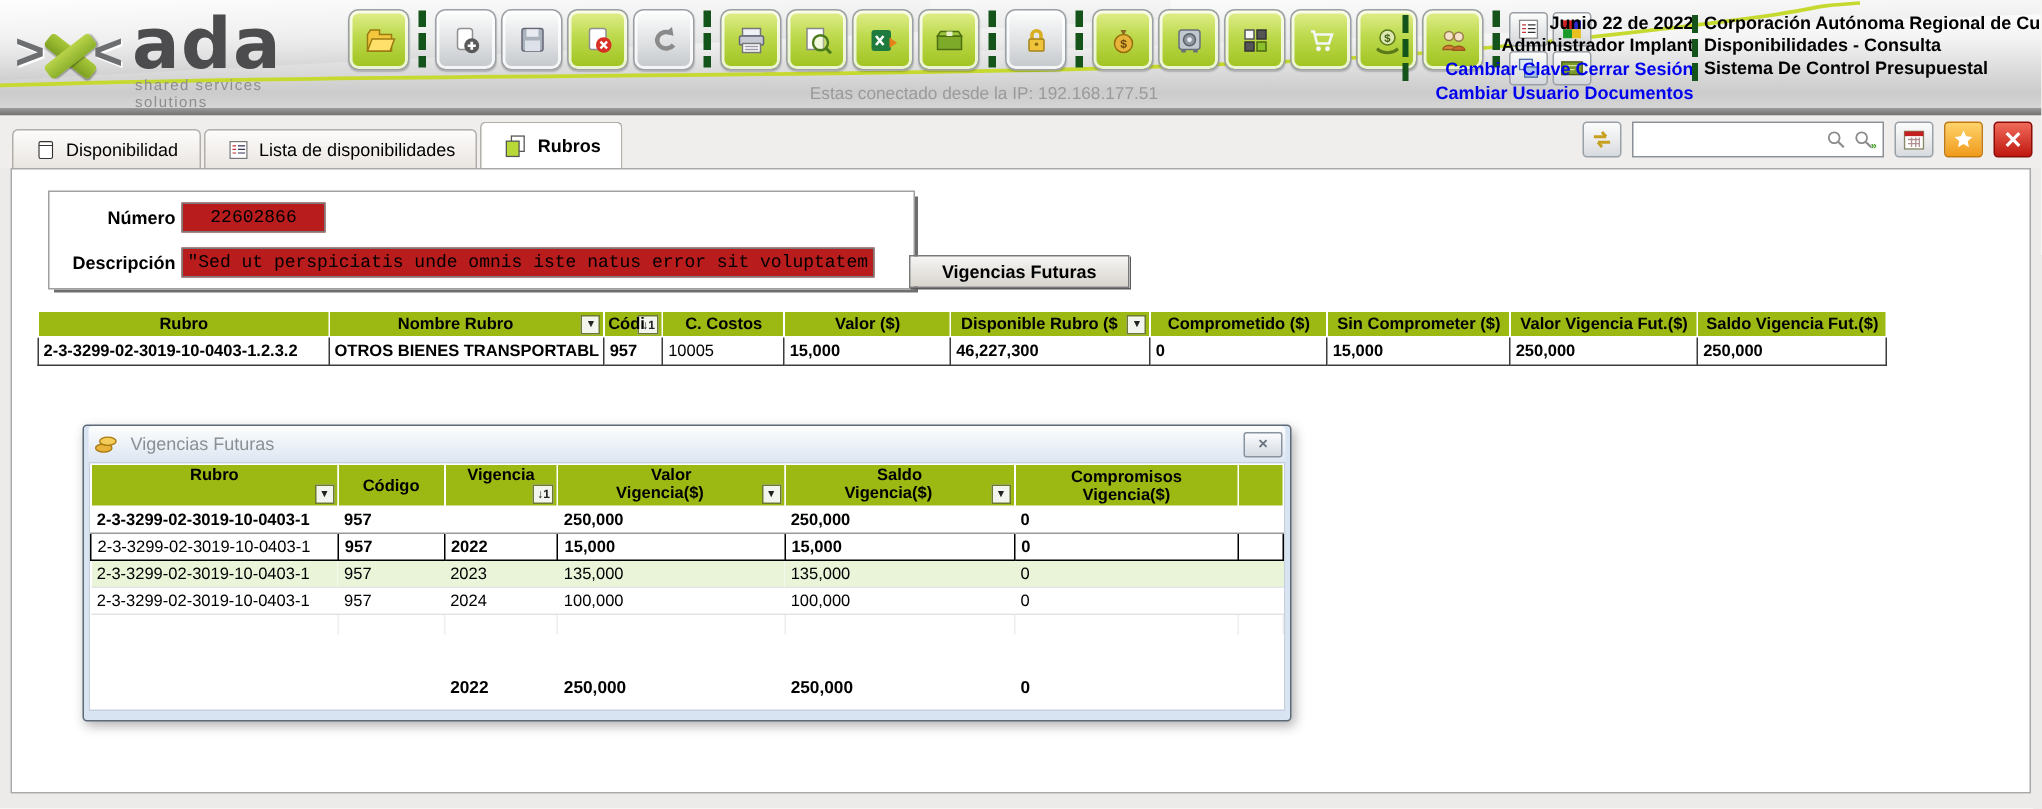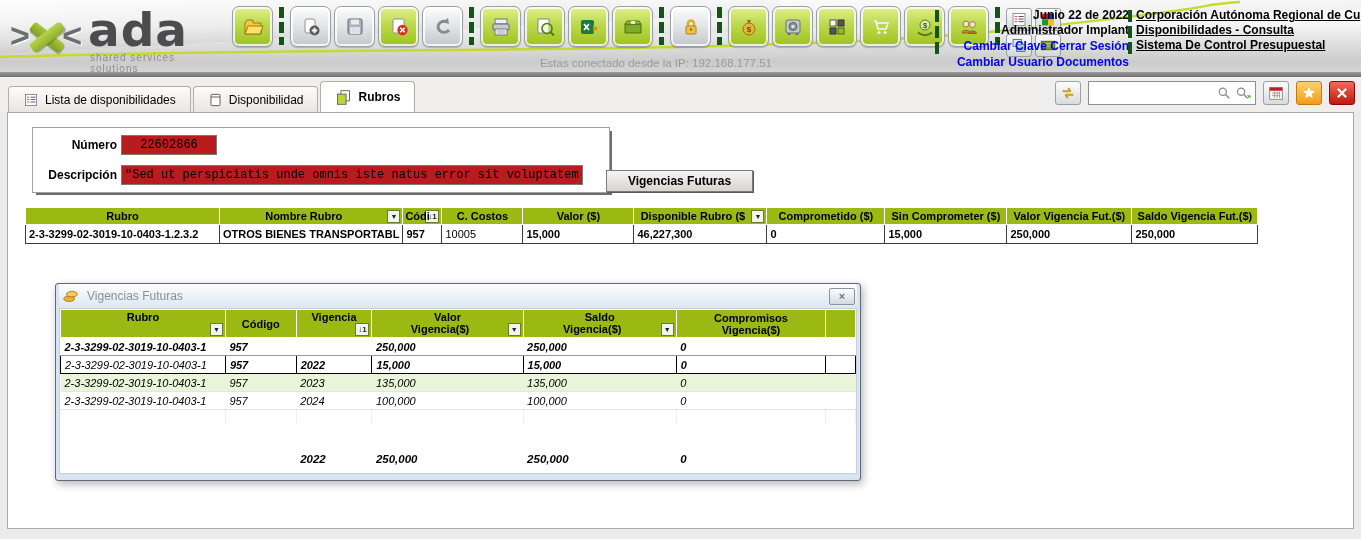--- a/index.html
+++ b/index.html
@@ -30,21 +30,21 @@
   .tb.gray  { background:linear-gradient(180deg,#fdfdfd 0%,#dfe1e3 55%,#c3c7cb 100%); }
   .tbsep { width:5px; height:38px; margin:1px 3px 0 3px; background:repeating-linear-gradient(180deg,#14541a 0 11px,rgba(0,0,0,0) 11px 15px); }
   .mini-grid { display:grid; grid-template-columns:26px 26px; grid-auto-rows:23px; gap:3px; margin-top:2px; }
   .mini { border:1px solid #9aa0a6; background:linear-gradient(180deg,#fcfcfc,#d4d7da); border-radius:3px; display:flex; align-items:center; justify-content:center; cursor:pointer; }
 
   .status-text { position:absolute; left:412px; top:57px; width:360px; text-align:right; font-size:11.5px; color:#9a9a9a; }
 
   .session-block { position:absolute; right:232px; top:8px; text-align:right; font-size:12px; font-weight:bold; line-height:15px; white-space:nowrap; }
   .links a { color:#0000ee; text-decoration:none; cursor:pointer; }
   .links { margin-top:1px; }
-  .org-block { position:absolute; left:1136px; top:8px; text-align:left; font-size:12px; font-weight:bold; line-height:15px; white-space:nowrap;text-decoration:underline; }
+  .org-block { position:absolute; left:1136px; top:8px; text-align:left; font-size:12px; font-weight:bold; line-height:15px; white-space:nowrap; }
   .vbar { position:absolute; top:10px; width:4px; height:46px; background:repeating-linear-gradient(180deg,#14541a 0 12px,rgba(0,0,0,0) 12px 16px); }
 
   .divider { position:absolute; left:0; top:72px; width:1361px; height:5px; background:linear-gradient(180deg,#9b9b9b,#6f6f6f); }
 
   
   .tabbar { position:absolute; left:0; top:77px; width:1361px; height:35px; background:#f0eeec; }
   .tabs { position:absolute; left:8px; bottom:0; display:flex; align-items:flex-end; }
   .tab { height:26px; display:flex; align-items:center; gap:6px; padding:0 14px; margin-right:2px;
     background:linear-gradient(180deg,#fdfcfb,#e9e5e1); border:1px solid #b2aeaa; border-bottom:none;
     border-radius:4px 4px 0 0; font-size:12px; cursor:pointer; white-space:nowrap; }
@@ -87,21 +87,21 @@
     background:#d9e4f2; border:1px solid #5f6a78; border-radius:3px; padding:0 3px 8px 3px;
     box-shadow:2px 3px 8px rgba(0,0,0,.3); }
   .popup-title { height:24px; display:flex; align-items:center; gap:6px; padding:0 2px; cursor:default;
     background:linear-gradient(180deg,#fdfdfd,#dde6f2); border-radius:3px 3px 0 0; }
   .popup-title span { font-size:12px; color:#8a9096; }
   .popup-close { margin-left:auto; width:26px; height:17px; border:1px solid #8a93a0; border-radius:2px;
     background:linear-gradient(180deg,#fbfcfd,#d4dae2); color:#6a7280; font-weight:bold; font-size:11px;
     line-height:15px; text-align:center; cursor:pointer; }
   .popup-body { background:#fff; height:166px; overflow:hidden; border:1px solid #c4d0e0; }
   .vt th { height:17px; }
-  .vt td { font-size:11px; height:18px; padding:1px 4px; overflow:hidden; white-space:nowrap; border-bottom:1px solid #e4e4e4;font-style:italic; }
+  .vt td { font-size:11px; height:18px; padding:1px 4px; overflow:hidden; white-space:nowrap; border-bottom:1px solid #e4e4e4; }
   .vt tr.total td { font-weight:bold; border-bottom:1px solid #9a9a9a; }
   .vt tr.sel td { border:1px solid #000; }
   .vt tr.alt td { background:#e9f4d9; }
   .vt tr.ghost td { border-bottom:none; border-right:1px solid #eeeeee; height:13px; }
   .vt tr.gap td { border:none; height:27px; }
   .vt tr.foot td { border:none; font-weight:bold; height:19px; font-size:11.5px; }
 </style>
 </head>
 <body>
 
@@ -296,33 +296,33 @@
     <div>Disponibilidades - Consulta</div>
     <div>Sistema De Control Presupuestal</div>
   </div>
 </div>
 
 <div class="divider"></div>
 
 <div class="tabbar">
   <div class="tabs">
     <div class="tab">
+      <svg width="15" height="16" viewBox="0 0 20 20">
+          <rect x="4" y="2.5" width="12" height="15" rx="1.5" fill="#fff" stroke="#333"></rect>
+          <path d="M4 6h12" stroke="#333"></path>
+        </svg>
+      <span>Disponibilidad</span>
+    </div>
+    <div class="tab">
       <svg width="16" height="16" viewBox="0 0 20 20">
           <rect x="3" y="3" width="14" height="14" fill="#fff" stroke="#777"></rect>
           <path d="M5 6.5h3M5 9.5h3M5 12.5h3" stroke="#c03030"></path>
           <path d="M9.5 6.5h6M9.5 9.5h6M9.5 12.5h6" stroke="#335"></path>
         </svg>
       <span>Lista de disponibilidades</span>
-    </div>
-    <div class="tab">
-      <svg width="15" height="16" viewBox="0 0 20 20">
-          <rect x="4" y="2.5" width="12" height="15" rx="1.5" fill="#fff" stroke="#333"></rect>
-          <path d="M4 6h12" stroke="#333"></path>
-        </svg>
-      <span>Disponibilidad</span>
     </div>
     <div class="tab active">
       <svg width="17" height="17" viewBox="0 0 20 20">
           <rect x="7" y="2" width="10" height="12" fill="#fff" stroke="#555"></rect>
           <rect x="3" y="6" width="10" height="12" fill="#b8d838" stroke="#555"></rect>
         </svg>
       <span>Rubros</span>
     </div>
   </div>
 

